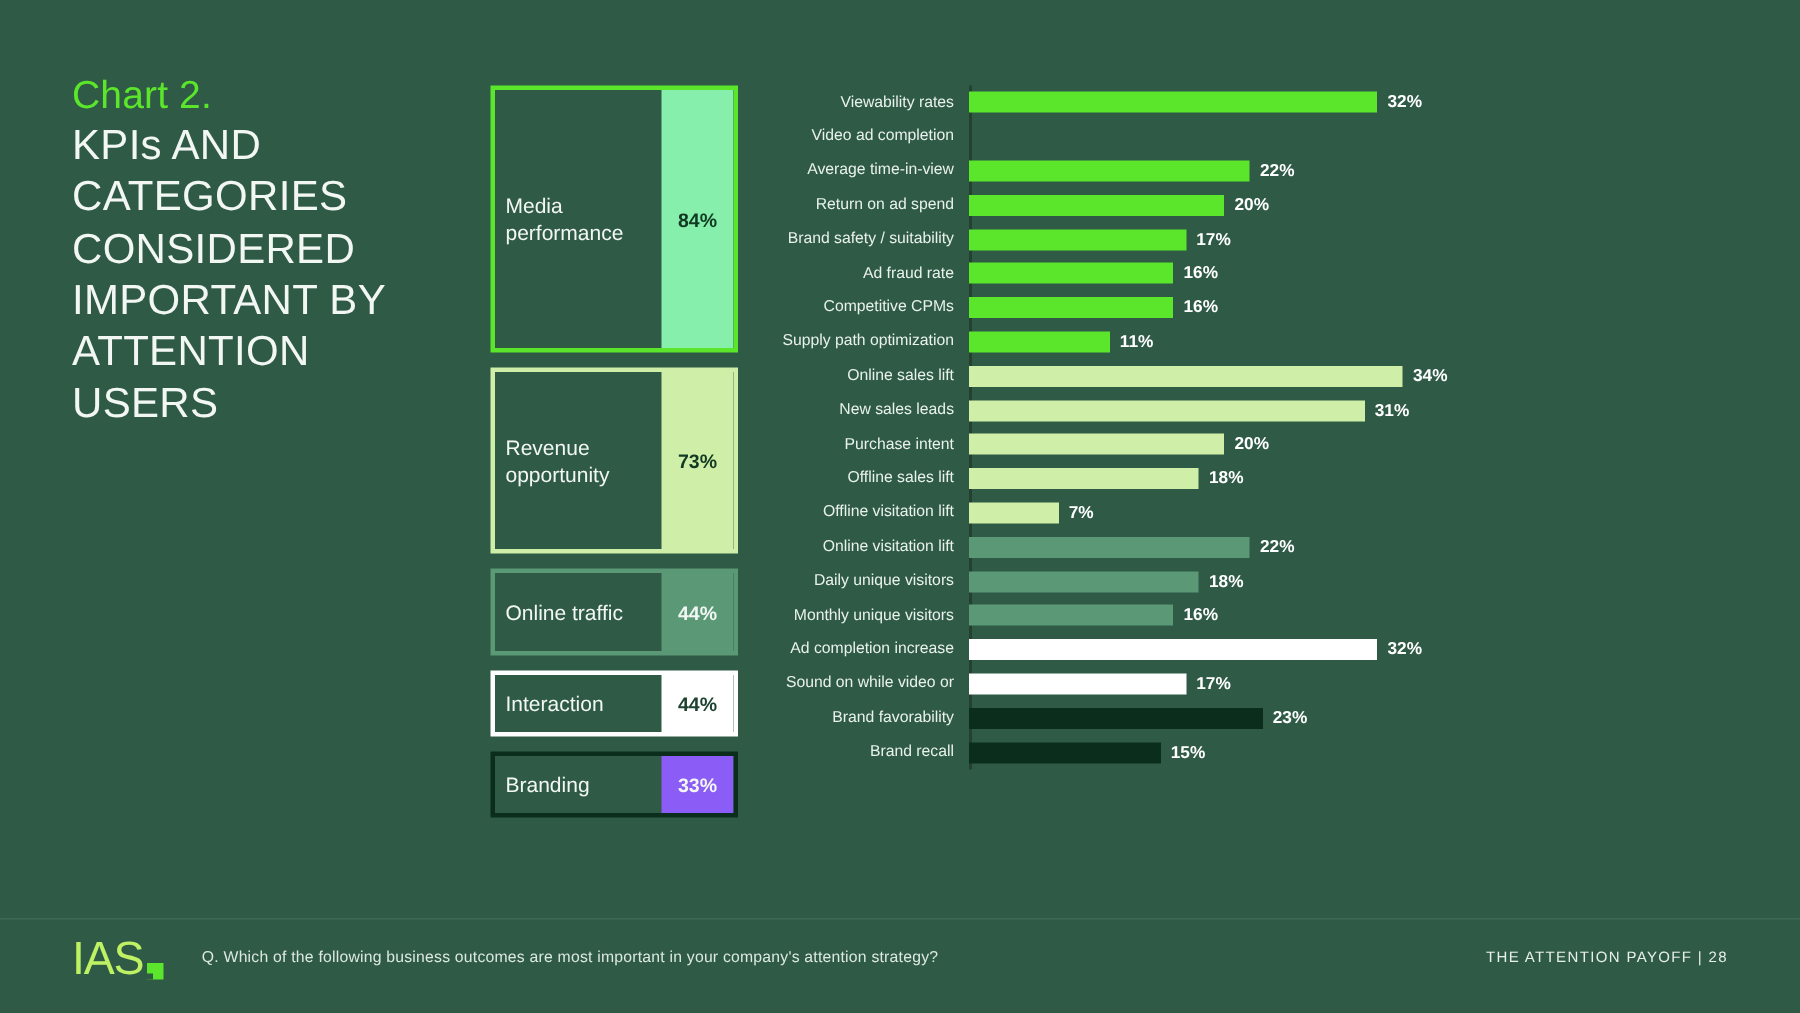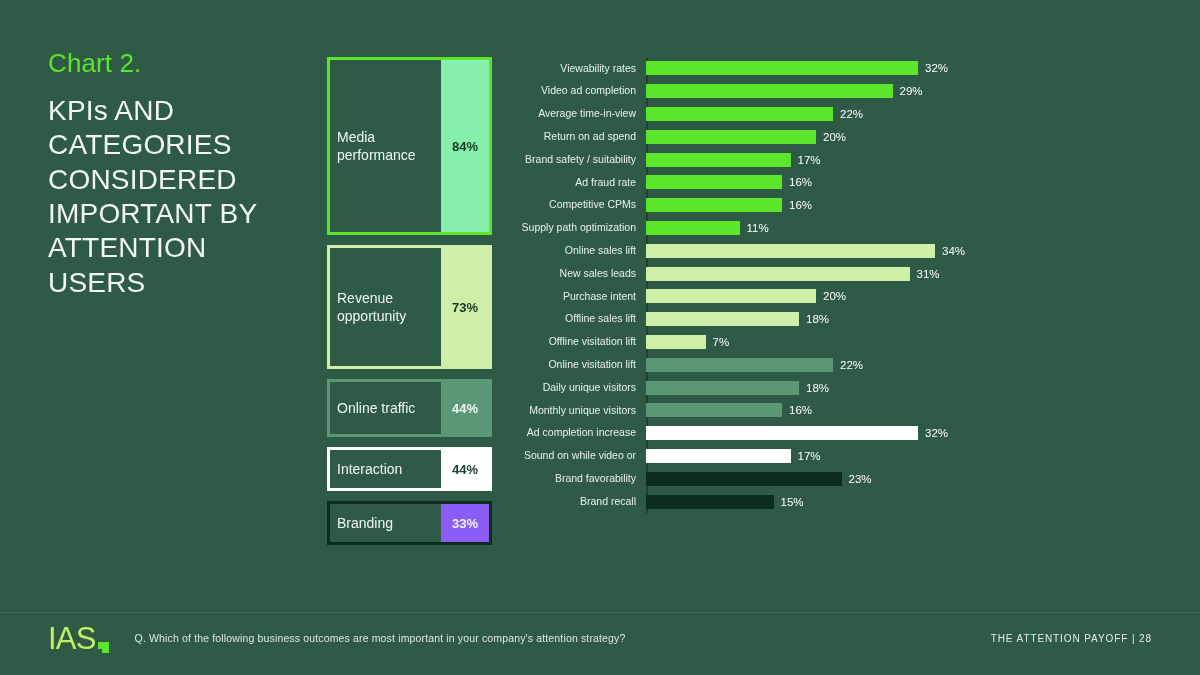--- a/index.html
+++ b/index.html
@@ -21,21 +21,21 @@
     position: absolute;
     left: 48px; top: 48px;
     width: 262px;
   }
   .chart-eyebrow {
     color: #5BE62B;
     font-size: 26px;
     font-weight: 400;
     letter-spacing: 0.1px;
     line-height: 1.18;
-    margin-bottom: 15px;
+    margin-bottom: 1px;
   }
   .chart-title {
     color: #F2F7F4;
     font-size: 28px;
     font-weight: 400;
     line-height: 1.23;
     letter-spacing: 0.2px;
   }
 
   
@@ -111,21 +111,21 @@
     padding-left: 5px;
   }
   .bar {
     height: 14px;
     border-radius: 0;
   }
   .bar-val {
     margin-left: 7px;
     color: #FFFFFF;
     font-size: 11.5px;
-    font-weight: 400;
+    font-weight: 700;
     white-space: nowrap;
   }
 
   
   .footer-rule {
     position: absolute;
     left: 0; right: 0; bottom: 62px;
     height: 1px;
     background: #3E6A54;
   }
@@ -212,24 +212,20 @@
     <div id="rows">
         <div class="row">
           <div class="row-label">Viewability rates</div>
           <div class="bar-wrap">
             <div class="bar" style="width: 272px; background: rgb(91, 230, 43);"></div>
             <span class="bar-val">32%</span>
           </div>
         </div>
         <div class="row">
           <div class="row-label">Video ad completion</div>
-          <div class="bar-wrap">
-            <div class="bar" style="width: 246.5px; background: rgb(91, 230, 43);"></div>
-            <span class="bar-val">29%</span>
-          </div>
         </div>
         <div class="row">
           <div class="row-label">Average time-in-view</div>
           <div class="bar-wrap">
             <div class="bar" style="width: 187px; background: rgb(91, 230, 43);"></div>
             <span class="bar-val">22%</span>
           </div>
         </div>
         <div class="row">
           <div class="row-label">Return on ad spend</div>

